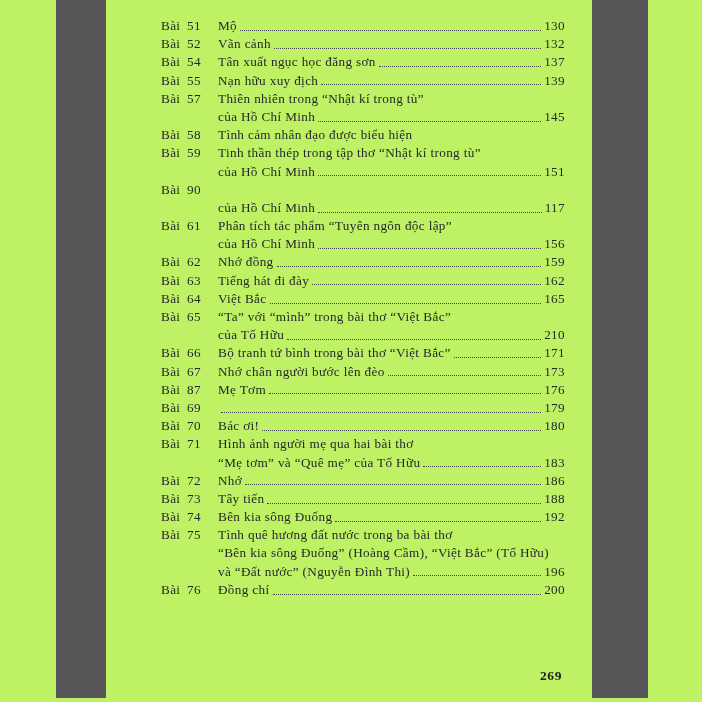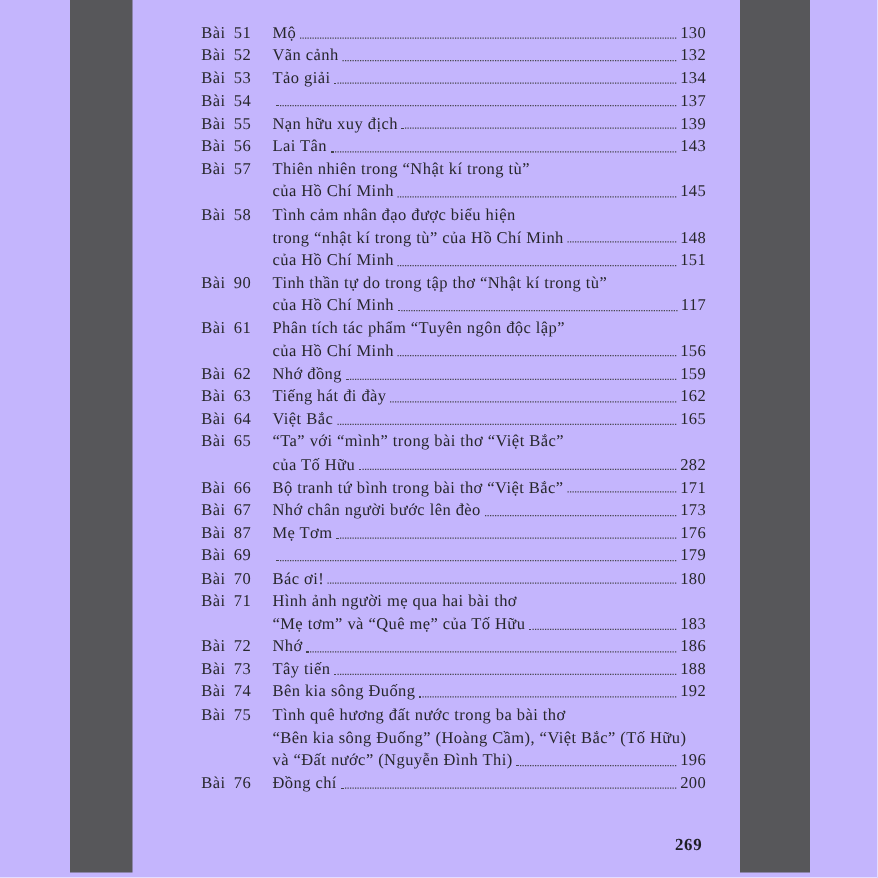--- a/index.html
+++ b/index.html
@@ -1,19 +1,19 @@
 <!DOCTYPE html>
 <html style="--backdrop: #57575a; --text: #27272c; --dots: #45454c; --folio: #1e1e24;"><head>
 <meta charset="utf-8">
 <style>
   html, body { margin: 0; padding: 0; background: #ffffff; }
   .canvas {
     position: relative;
     width: 702px; height: 702px;
-    background: #c4b5fd;
+    background: #bef264;
     overflow: hidden;
     font-family: "Liberation Serif", "DejaVu Serif", serif;
     color: var(--text, #27272c);
   }
   .backdrop-bar {
     position: absolute; top: 0; height: 698px;
     background: var(--backdrop, #57575a);
   }
   .backdrop-bar.left  { left: 56px;  width: 50px; }
   .backdrop-bar.right { left: 592px; width: 56px; }
@@ -63,71 +63,57 @@
         <span class="dot-leader"></span>
         <span class="entry-page">130</span>
       </div>
       <div class="toc-line">
         <span class="entry-label">Bài 52</span>
         <span class="entry-title">Vãn cảnh</span>
         <span class="dot-leader"></span>
         <span class="entry-page">132</span>
       </div>
       <div class="toc-line">
-        <span class="entry-label">Bài 53</span>
-        <span class="entry-title">Tảo giải</span>
-        <span class="dot-leader"></span>
-        <span class="entry-page">134</span>
-      </div>
-      <div class="toc-line">
         <span class="entry-label">Bài 54</span>
+        <span class="entry-title">Tân xuất ngục học đăng sơn</span>
         <span class="dot-leader"></span>
         <span class="entry-page">137</span>
       </div>
       <div class="toc-line">
         <span class="entry-label">Bài 55</span>
         <span class="entry-title">Nạn hữu xuy địch</span>
         <span class="dot-leader"></span>
         <span class="entry-page">139</span>
       </div>
       <div class="toc-line">
-        <span class="entry-label">Bài 56</span>
-        <span class="entry-title">Lai Tân</span>
-        <span class="dot-leader"></span>
-        <span class="entry-page">143</span>
-      </div>
-      <div class="toc-line">
         <span class="entry-label">Bài 57</span>
         <span class="entry-title">Thiên nhiên trong “Nhật kí trong tù”</span>
       </div>
       <div class="toc-line">
         <span class="entry-label"></span>
         <span class="entry-title">của Hồ Chí Minh</span>
         <span class="dot-leader"></span>
         <span class="entry-page">145</span>
       </div>
       <div class="toc-line">
         <span class="entry-label">Bài 58</span>
         <span class="entry-title">Tình cảm nhân đạo được biểu hiện</span>
       </div>
       <div class="toc-line">
-        <span class="entry-label"></span>
-        <span class="entry-title">trong “nhật kí trong tù” của Hồ Chí Minh</span>
-        <span class="dot-leader"></span>
-        <span class="entry-page">148</span>
+        <span class="entry-label">Bài 59</span>
+        <span class="entry-title">Tinh thần thép trong tập thơ “Nhật kí trong tù”</span>
       </div>
       <div class="toc-line">
         <span class="entry-label"></span>
         <span class="entry-title">của Hồ Chí Minh</span>
         <span class="dot-leader"></span>
         <span class="entry-page">151</span>
       </div>
       <div class="toc-line">
         <span class="entry-label">Bài 90</span>
-        <span class="entry-title">Tinh thần tự do trong tập thơ “Nhật kí trong tù”</span>
       </div>
       <div class="toc-line">
         <span class="entry-label"></span>
         <span class="entry-title">của Hồ Chí Minh</span>
         <span class="dot-leader"></span>
         <span class="entry-page">117</span>
       </div>
       <div class="toc-line">
         <span class="entry-label">Bài 61</span>
         <span class="entry-title">Phân tích tác phẩm “Tuyên ngôn độc lập”</span>
@@ -157,21 +143,21 @@
         <span class="entry-page">165</span>
       </div>
       <div class="toc-line">
         <span class="entry-label">Bài 65</span>
         <span class="entry-title">“Ta” với “mình” trong bài thơ “Việt Bắc”</span>
       </div>
       <div class="toc-line">
         <span class="entry-label"></span>
         <span class="entry-title">của Tố Hữu</span>
         <span class="dot-leader"></span>
-        <span class="entry-page">282</span>
+        <span class="entry-page">210</span>
       </div>
       <div class="toc-line">
         <span class="entry-label">Bài 66</span>
         <span class="entry-title">Bộ tranh tứ bình trong bài thơ “Việt Bắc”</span>
         <span class="dot-leader"></span>
         <span class="entry-page">171</span>
       </div>
       <div class="toc-line">
         <span class="entry-label">Bài 67</span>
         <span class="entry-title">Nhớ chân người bước lên đèo</span>

